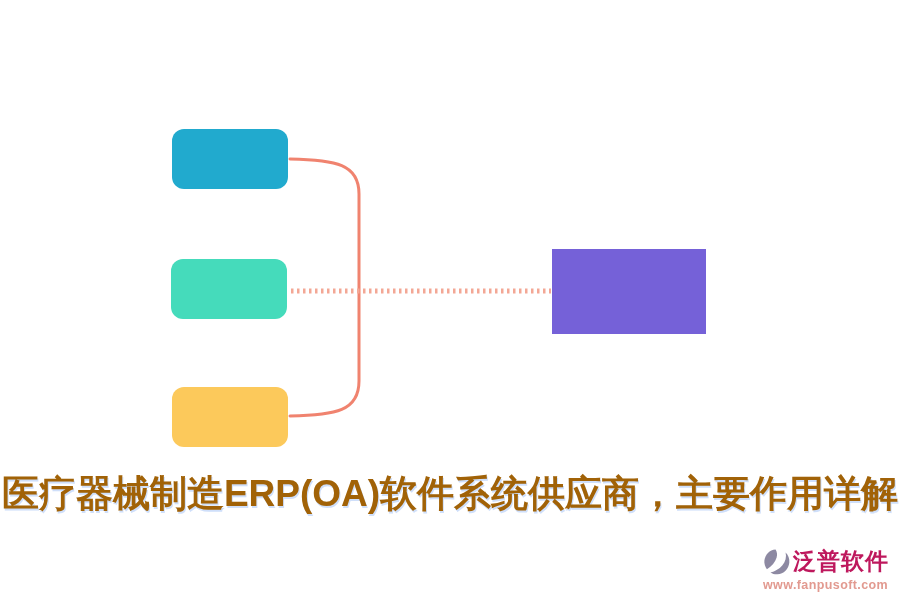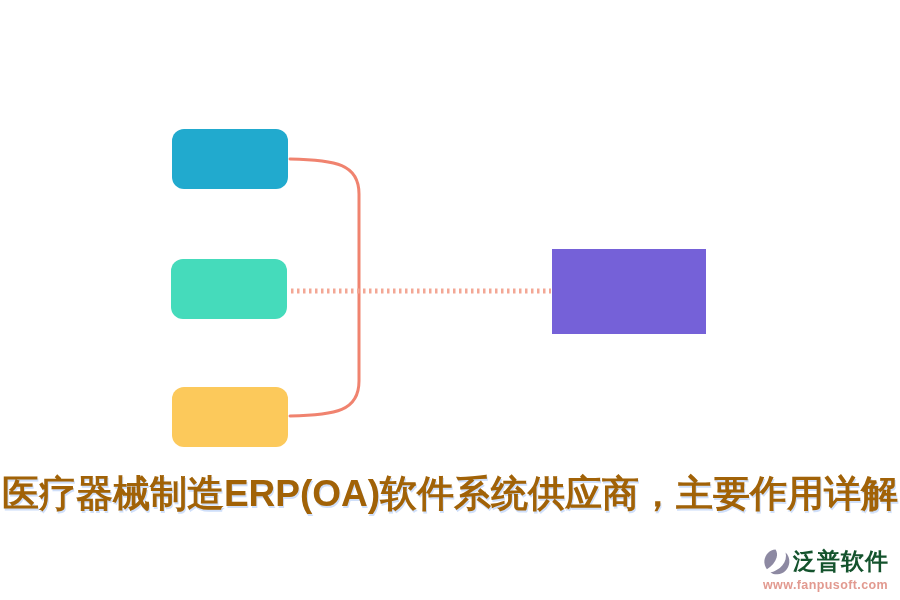--- a/index.html
+++ b/index.html
@@ -55,18 +55,18 @@
   </svg>
 
   <div class="title" style="color: #a16207;">医疗器械制造ERP(OA)软件系统供应商，主要作用详解</div>
 
   <div class="footer-logo">
     <div class="brand-row">
       <svg class="brand-icon" viewBox="0 0 30 30">
         <path d="M13.5 1.5 C7 2 2.2 6.8 1.5 13.5 C1.2 17 2.2 20.2 4.2 22.8 C9.5 19.5 13.2 15.2 14.6 10.2 C15.4 7.2 15.2 4.2 13.5 1.5 Z" fill="#8D89A2"></path>
         <path d="M8 26.2 C10.2 27.6 12.8 28.4 15.5 28.2 C22.2 27.8 27.6 22.4 28.2 15.5 C28.6 11.3 27 7.4 24.2 4.8 C25.4 9.4 24.2 14.6 20.6 18.8 C17.4 22.5 13 25.1 8 26.2 Z" fill="#8D89A2"></path>
       </svg>
-      <span class="brand-name" style="color: #14532d;">泛普软件</span>
+      <span class="brand-name" style="color: #be185d;">泛普软件</span>
     </div>
     <span class="brand-url" style="color: rgb(226, 154, 144);">www.fanpusoft.com</span>
   </div>
 
 </div>
 
 </body></html>

